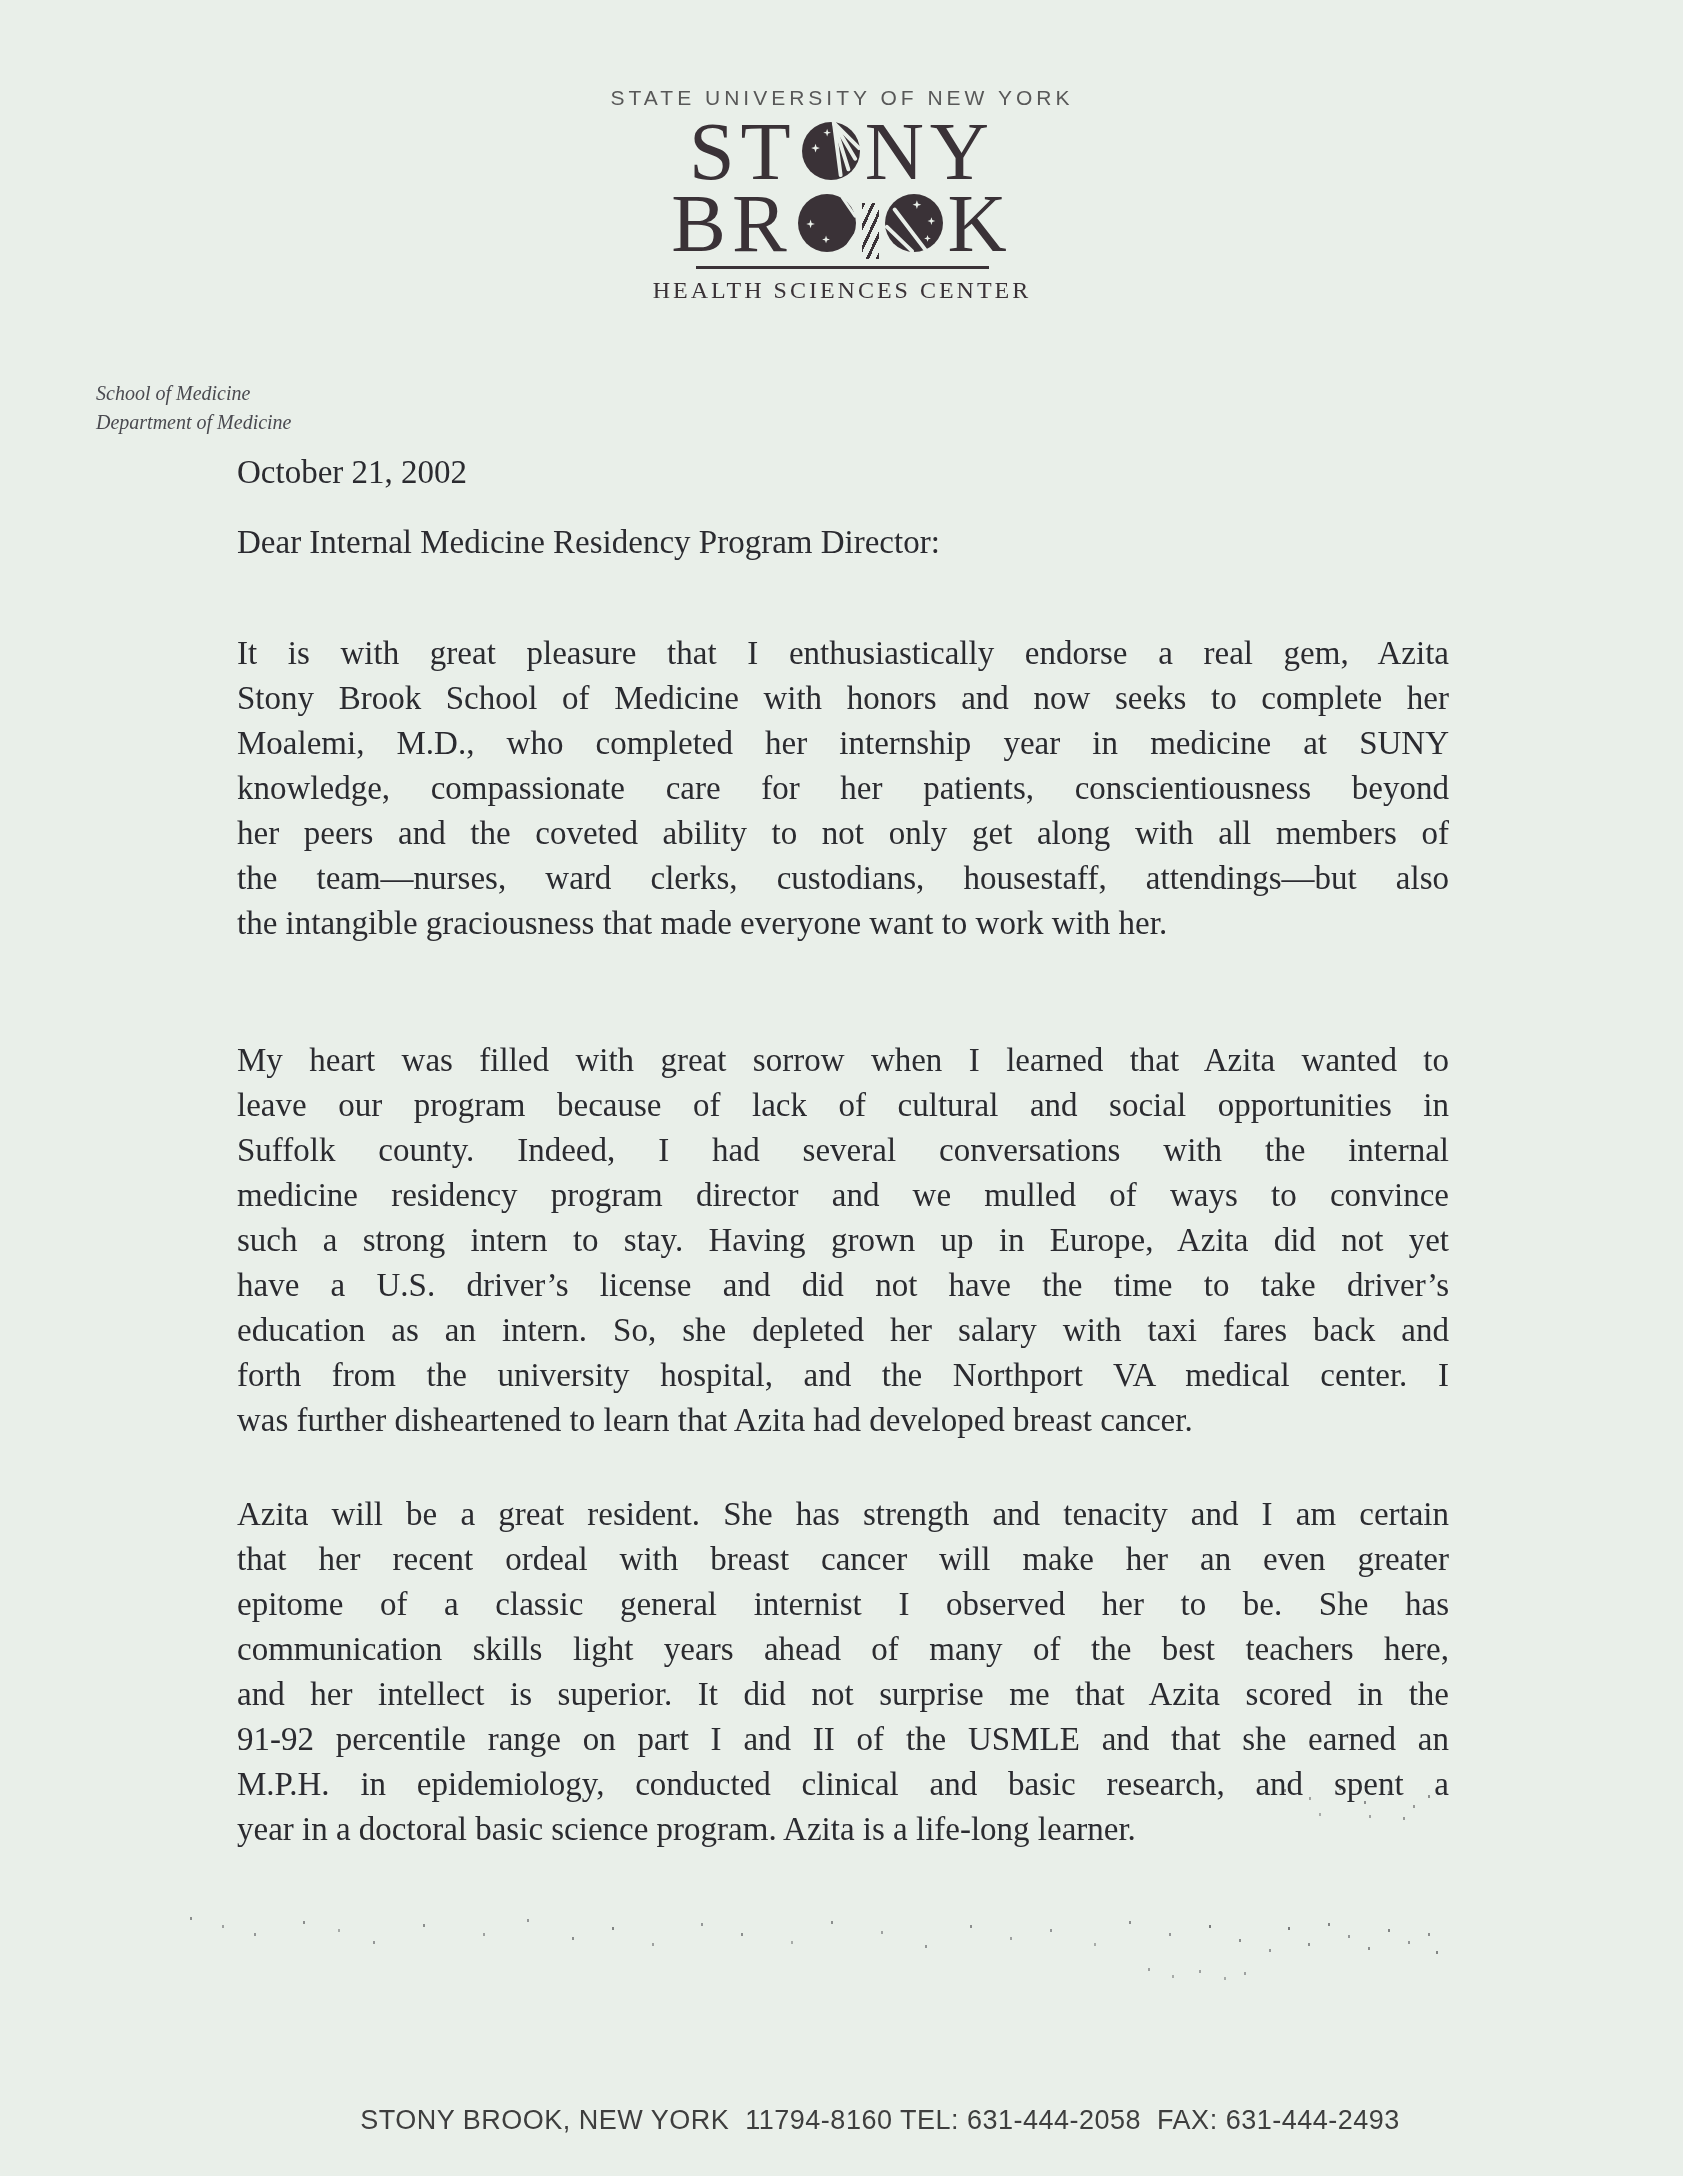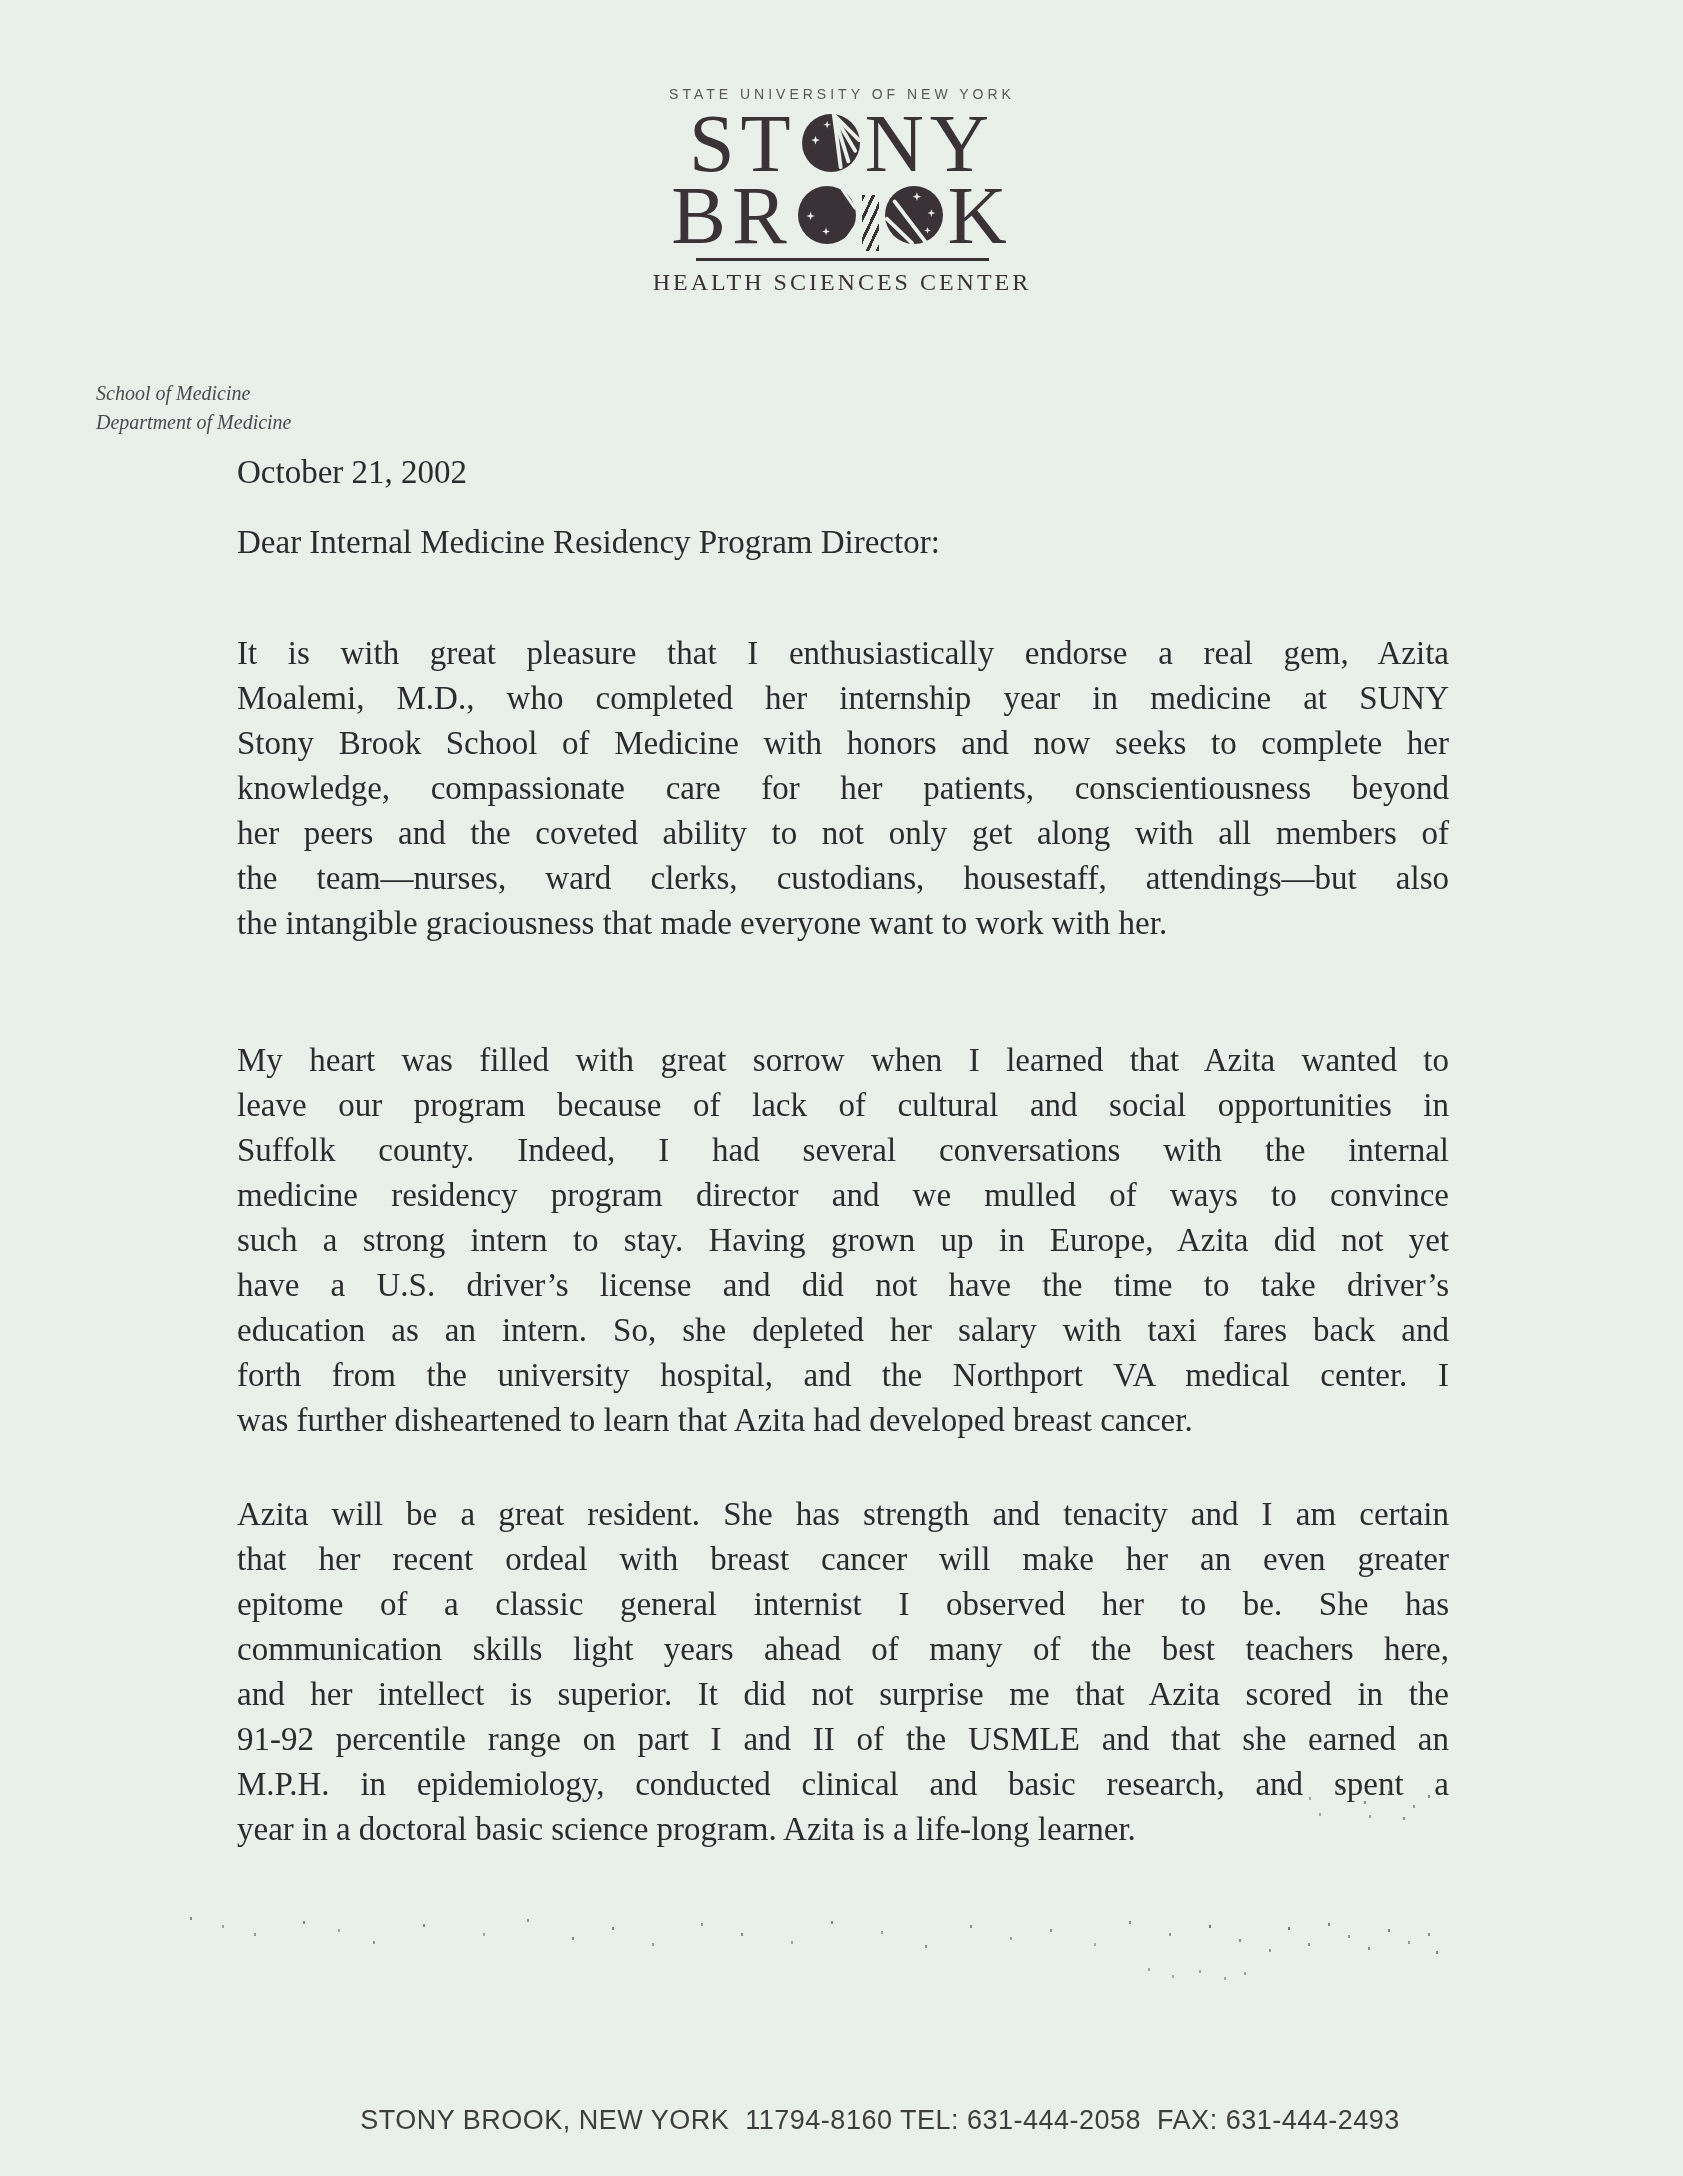--- a/index.html
+++ b/index.html
@@ -8,21 +8,21 @@
   }
   html,body{margin:0;padding:0;background:#cfd4cf;}
   .page{
     position:relative; width:1684px; height:2176px; overflow:hidden;
     background:var(--paper);
     font-family:"Liberation Serif", serif; color:var(--ink);
   }
   
   .letterhead{position:absolute; top:86px; left:0; right:0; text-align:center;}
   .univ{
-    font-family:"Liberation Sans", sans-serif; font-size:14px; letter-spacing:4px;
+    font-family:"Liberation Sans", sans-serif; font-size:21px; letter-spacing:4px;
     color:var(--univ); margin-bottom:6px;
   }
   .logo-line{
     display:flex; align-items:baseline; justify-content:center;
     height:72px; font-size:82px; line-height:72px; letter-spacing:6px; color:var(--logo);
   }
   .logo-line .lg-txt{display:inline-block;}
   .logo-line svg{display:inline-block; margin:0 5px; position:relative; top:1px;}
   .o-gap{
     width:17px; height:56px; align-self:flex-end; margin:0 1px 1px 1px;
@@ -139,22 +139,22 @@
     <div>School of Medicine</div>
     <div>Department of Medicine</div>
   </aside>
 
   <main class="letter-body">
     <div class="date">October 21, 2002</div>
     <div class="salutation">Dear Internal Medicine Residency Program Director:</div>
 
     <section class="para p1">
       <div class="jline">It is with great pleasure that I enthusiastically endorse a real gem, Azita</div>
+      <div class="jline">Stony Brook School of Medicine with honors and now seeks to complete her</div>
       <div class="jline">Moalemi, M.D., who completed her internship year in medicine at SUNY</div>
-      <div class="jline">Stony Brook School of Medicine with honors and now seeks to complete her</div>
       <div class="jline">knowledge, compassionate care for her patients, conscientiousness beyond</div>
       <div class="jline">her peers and the coveted ability to not only get along with all members of</div>
       <div class="jline">the team—nurses, ward clerks, custodians, housestaff, attendings—but also</div>
       <div class="jline endp">the intangible graciousness that made everyone want to work with her.</div>
     </section>
 
     <section class="para p2">
       <div class="jline">My heart was filled with great sorrow when I learned that Azita wanted to</div>
       <div class="jline">leave our program because of lack of cultural and social opportunities in</div>
       <div class="jline">Suffolk county. Indeed, I had several conversations with the internal</div>

